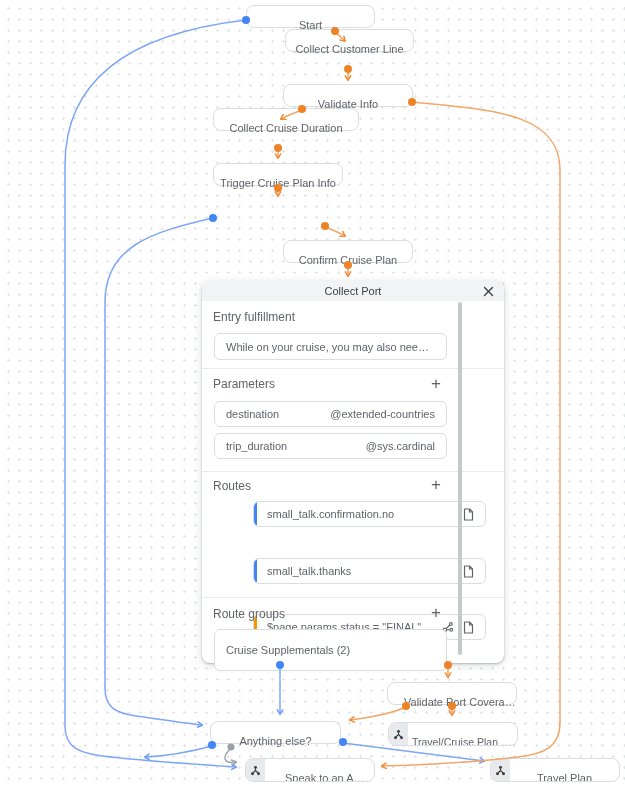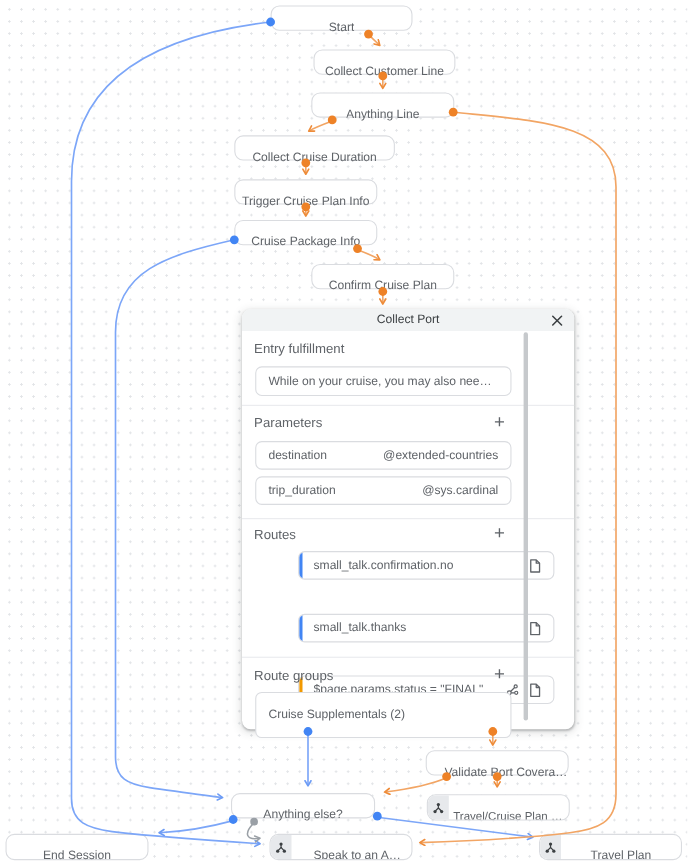--- a/index.html
+++ b/index.html
@@ -18,21 +18,21 @@
     cursor:pointer;
   }
   .node .lbl{overflow:hidden;text-overflow:ellipsis;margin-top:16px;}
   .node.has-icon{justify-content:flex-start;overflow:hidden;}
   .icon-box{
     width:19px;align-self:stretch;flex:none;background:#e7e9ec;
     border-radius:7px 0 0 7px;display:flex;align-items:center;justify-content:center;
   }
   .node.has-icon .lbl{flex:1;text-align:center;padding:0 4px;}
   .panel{
-    position:absolute;left:220px;top:281px;width:263px;height:382px;
+    position:absolute;left:202px;top:281px;width:263px;height:382px;
     background:#fff;border-radius:8px;z-index:3;
     box-shadow:0 1px 2px rgba(60,64,67,.3),0 2px 8px 1px rgba(60,64,67,.15);
     padding-left:39px;
   }
   .panel-header{
     position:absolute;left:0;top:0;right:0;height:20px;background:#f1f3f4;
     border-radius:8px 8px 0 0;display:flex;align-items:center;justify-content:center;
     font-size:11px;color:#3c4043;
   }
   .close-btn{position:absolute;right:9px;top:4px;width:13px;height:13px;cursor:pointer;display:flex;align-items:center;justify-content:center;}
@@ -114,34 +114,31 @@
         <circle cx="348" cy="265" r="4"></circle>
       <circle cx="448" cy="665" r="4"></circle>
         <circle cx="406" cy="706" r="4"></circle>
       <circle cx="452" cy="706" r="4"></circle>
     </g>
   </svg>
 
   <div class="node" style="left:246px;top:5px;width:129px;height:23px;">
       <span class="lbl">Start</span>
     </div>
-  <div class="node" style="left:285px;top:45px;width:129px;height:23px;text-align:right;">
+  <div class="node" style="left:285px;top:29px;width:129px;height:23px;text-align:right;">
       <span class="lbl">Collect Customer Line</span>
     </div>
   <div class="node" style="left:283px;top:84px;width:130px;height:23px;">
-      <span class="lbl">Anything Line</span>
-    </div>
-  <div class="node" style="left:213px;top:123px;width:146px;height:23px;">
+      <span class="lbl">Validate Info</span>
+    </div>
+  <div class="node" style="left:213px;top:108px;width:146px;height:23px;">
       <span class="lbl">Collect Cruise Duration</span>
     </div>
   <div class="node" style="left:213px;top:163px;width:130px;height:23px;">
       <span class="lbl">Trigger Cruise Plan Info</span>
-    </div>
-  <div class="node" style="left:213px;top:200px;width:130px;height:23px;">
-      <span class="lbl">Cruise Package Info</span>
     </div>
   <div class="node" style="left:283px;top:240px;width:130px;height:23px;">
       <span class="lbl">Confirm Cruise Plan</span>
     </div>
   <div class="node" style="left:387px;top:682px;width:130px;height:23px;padding-left:16px;">
       <span class="lbl">Validate Port Coverage</span>
     </div>
   <div class="node" style="left:210px;top:721px;width:131px;height:23px;">
       <span class="lbl">Anything else?</span>
     </div>
@@ -153,23 +150,20 @@
             <circle cx="6" cy="2.6" r="1.6" stroke="none"></circle>
             <circle cx="2.7" cy="9.6" r="1.6" stroke="none"></circle>
             <circle cx="9.3" cy="9.6" r="1.6" stroke="none"></circle>
             <path d="M6 3.5 L6 6 M6 6 L3 9 M6 6 L9 9" fill="none"></path>
           </g>
         </svg>
     </span>
     <span class="lbl">Travel/Cruise Plan Opt...</span>
   </div>
 
-  <div class="node" style="left:5px;top:758px;width:130px;height:24px;">
-      <span class="lbl">End Session</span>
-    </div>
 
   <div class="node has-icon" style="left:245px;top:758px;width:130px;height:24px;gap:16px;">
     <span class="icon-box">
       <svg width="11" height="11" viewBox="0 0 12 12">
           <g stroke="#3c4043" stroke-width="1.2" fill="#3c4043">
             <circle cx="6" cy="2.6" r="1.6" stroke="none"></circle>
             <circle cx="2.7" cy="9.6" r="1.6" stroke="none"></circle>
             <circle cx="9.3" cy="9.6" r="1.6" stroke="none"></circle>
             <path d="M6 3.5 L6 6 M6 6 L3 9 M6 6 L9 9" fill="none"></path>
           </g>

